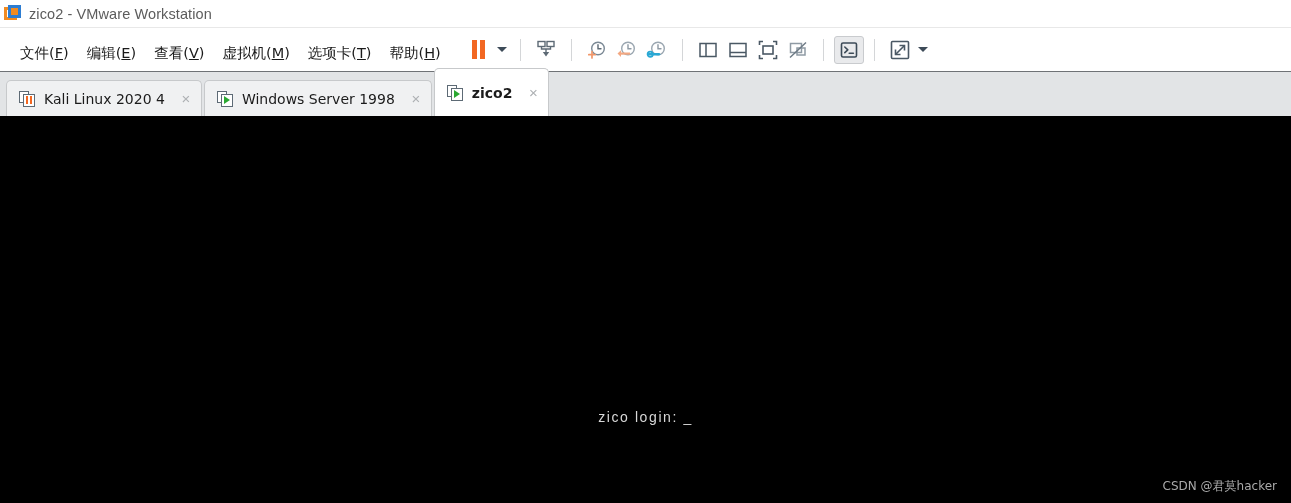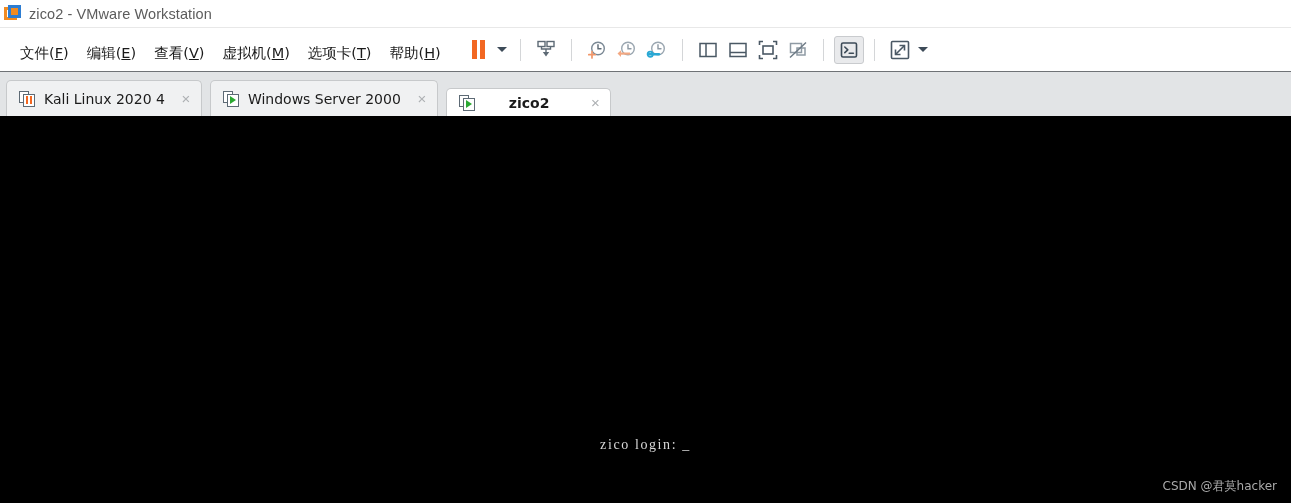--- a/index.html
+++ b/index.html
@@ -171,29 +171,28 @@
     height: 36px;
     display: flex;
     align-items: center;
     padding: 0 6px 0 12px;
     background: #f0f1f2;
     border-top-left-radius: 5px;
     border-top-right-radius: 5px;
     border: 1px solid #c7c9cb;
     border-bottom: none;
     box-sizing: border-box;
-    margin-right: 8px;
+    margin-right: 2px;
     cursor: default;
     position: relative;
   }
   .tab.active {
     background: #ffffff;
     border-color: #c7c9cb;
-    height: 28px;
-    gap: 25px;
+    height: 48px;
   }
   .tab-icon {
     width: 17px;
     height: 16px;
     position: relative;
     margin-right: 8px;
     flex: 0 0 auto;
   }
   .tab-icon .back {
     position: absolute;
@@ -261,25 +260,24 @@
     position: relative;
     overflow: hidden;
   }
   .console-line {
     position: absolute;
     left: 0;
     right: 0;
     top: 293px;
     text-align: center;
     color: #d8d8d8;
-    font-family: Liberation Serif, serif;
+    font-family: Liberation Sans, sans-serif;
     font-size: 14px;
     letter-spacing: 1.6px;
     white-space: pre;
-    margin-top: 28px;
   }
   .watermark {
     position: absolute;
     right: 14px;
     bottom: 8px;
     color: #b9b9b9;
     font-size: 12px;
     font-family: "DejaVu Sans", "Liberation Sans", sans-serif;
     white-space: nowrap;
     opacity: 0.92;
@@ -435,21 +433,21 @@
       <span class="tab-close">×</span>
     </div>
 
     <div class="tab">
       <span class="tab-icon">
         <span class="back"></span>
         <span class="front">
             <span class="play-tri"></span>
           </span>
       </span>
-      <span class="tab-label">Windows Server 2000</span>
+      <span class="tab-label">Windows Server 1998</span>
       <span class="tab-close">×</span>
     </div>
 
     <div class="tab active">
       <span class="tab-icon">
         <span class="back"></span>
         <span class="front">
             <span class="play-tri"></span>
           </span>
       </span>

